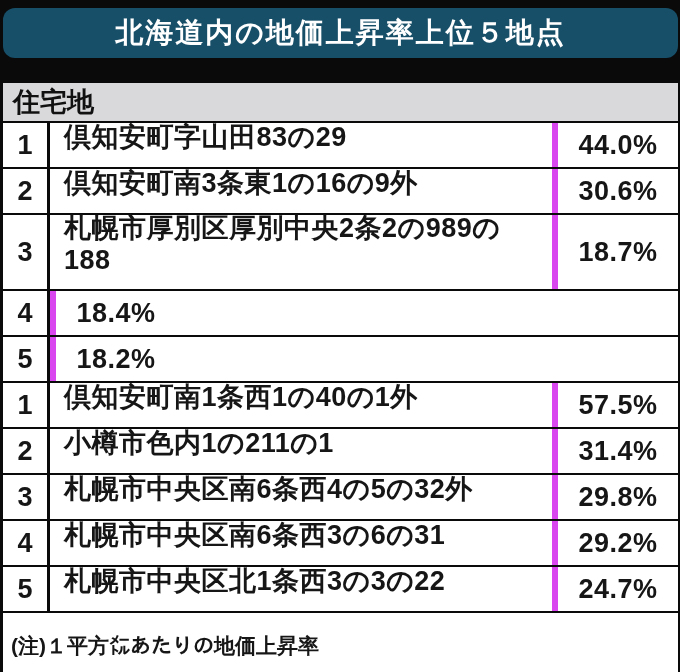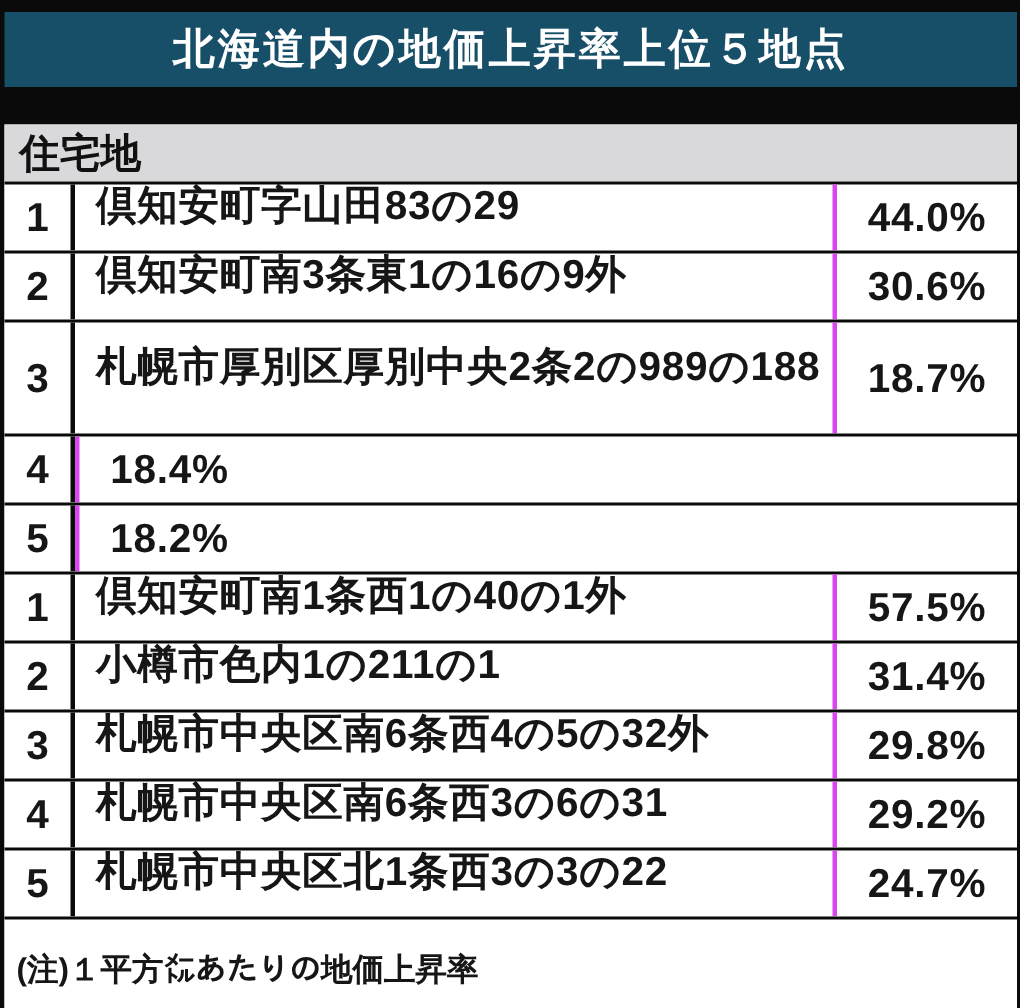--- a/index.html
+++ b/index.html
@@ -16,21 +16,21 @@
     display: flex; flex-direction: column;
     background: #0a0a0a;
   }
   .title-bar {
     flex: 0 0 auto;
     height: 50px;
     margin-bottom: 5px;
     background: #174F68;
     color: #ffffff;
     display: flex; align-items: center; justify-content: center;
-    font-size: 28px; font-weight: bold; letter-spacing: 2px;
+    font-size: 28px; font-weight: bold; letter-spacing: 2px; border-radius: 12px;
   }
   .panel {
     flex: 0 0 auto;
     display: flex; flex-direction: column;
     background: #ffffff;
     margin-top: 20px;
   }
   .panel > * + * { border-top: 2px solid #0a0a0a; }
   .section-header {
     height: 38px;
@@ -53,21 +53,21 @@
   }
   .addr {
     flex: 1 1 auto;
     padding: 2px 8px 18px 14px;
     line-height: 1.2;
     letter-spacing: 0.5px;
   }
   .pct {
     width: 120px; flex: 0 0 auto;
     justify-content: center;
-    border-left: 3px solid #d946ef;
+    border-left: 6px solid #d946ef;
     letter-spacing: 0.5px;
   }
   .footnote {
     height: 33px;
     background: #fff;
     display: flex; align-items: center;
     padding: 16px 8px;
     font-size: 21px; font-weight: 600; color: #161616;
   }
 </style>

